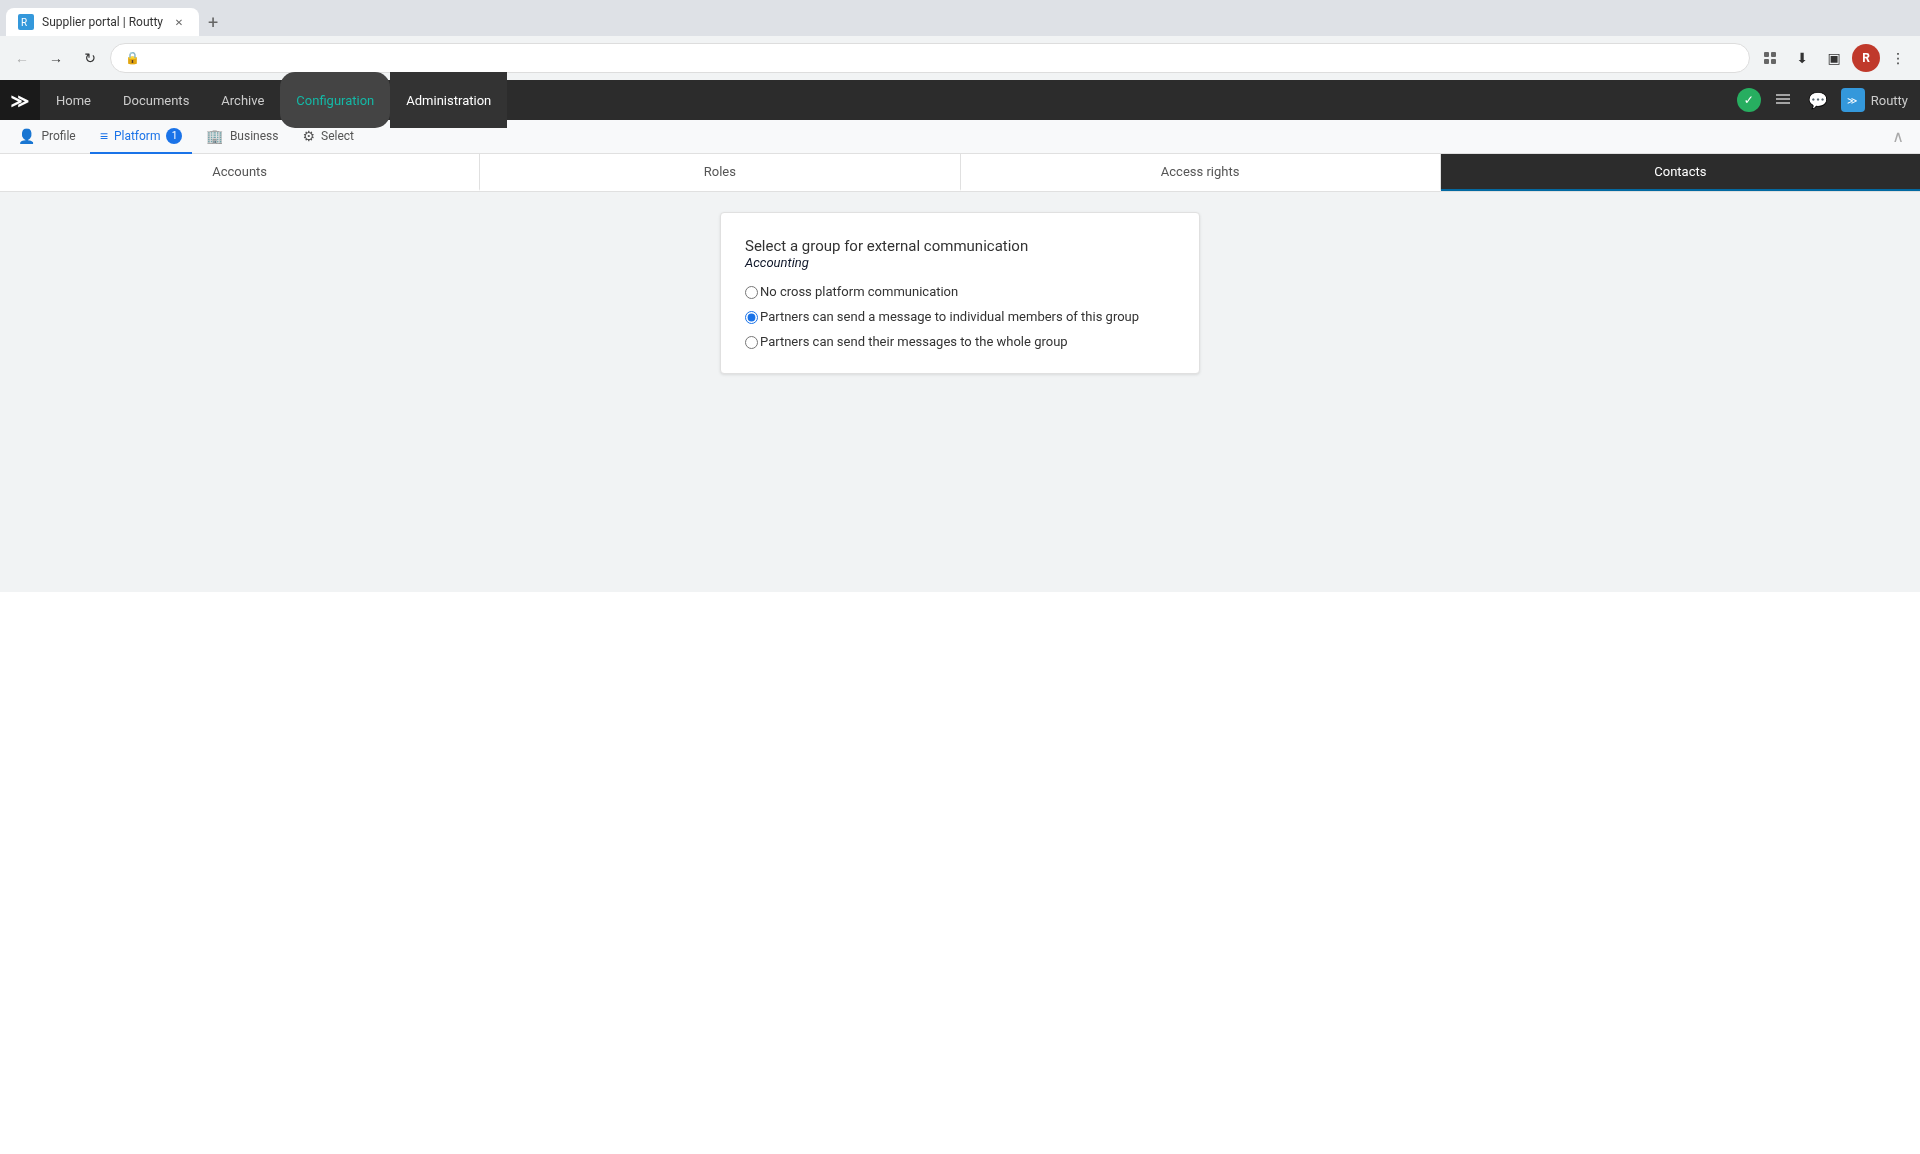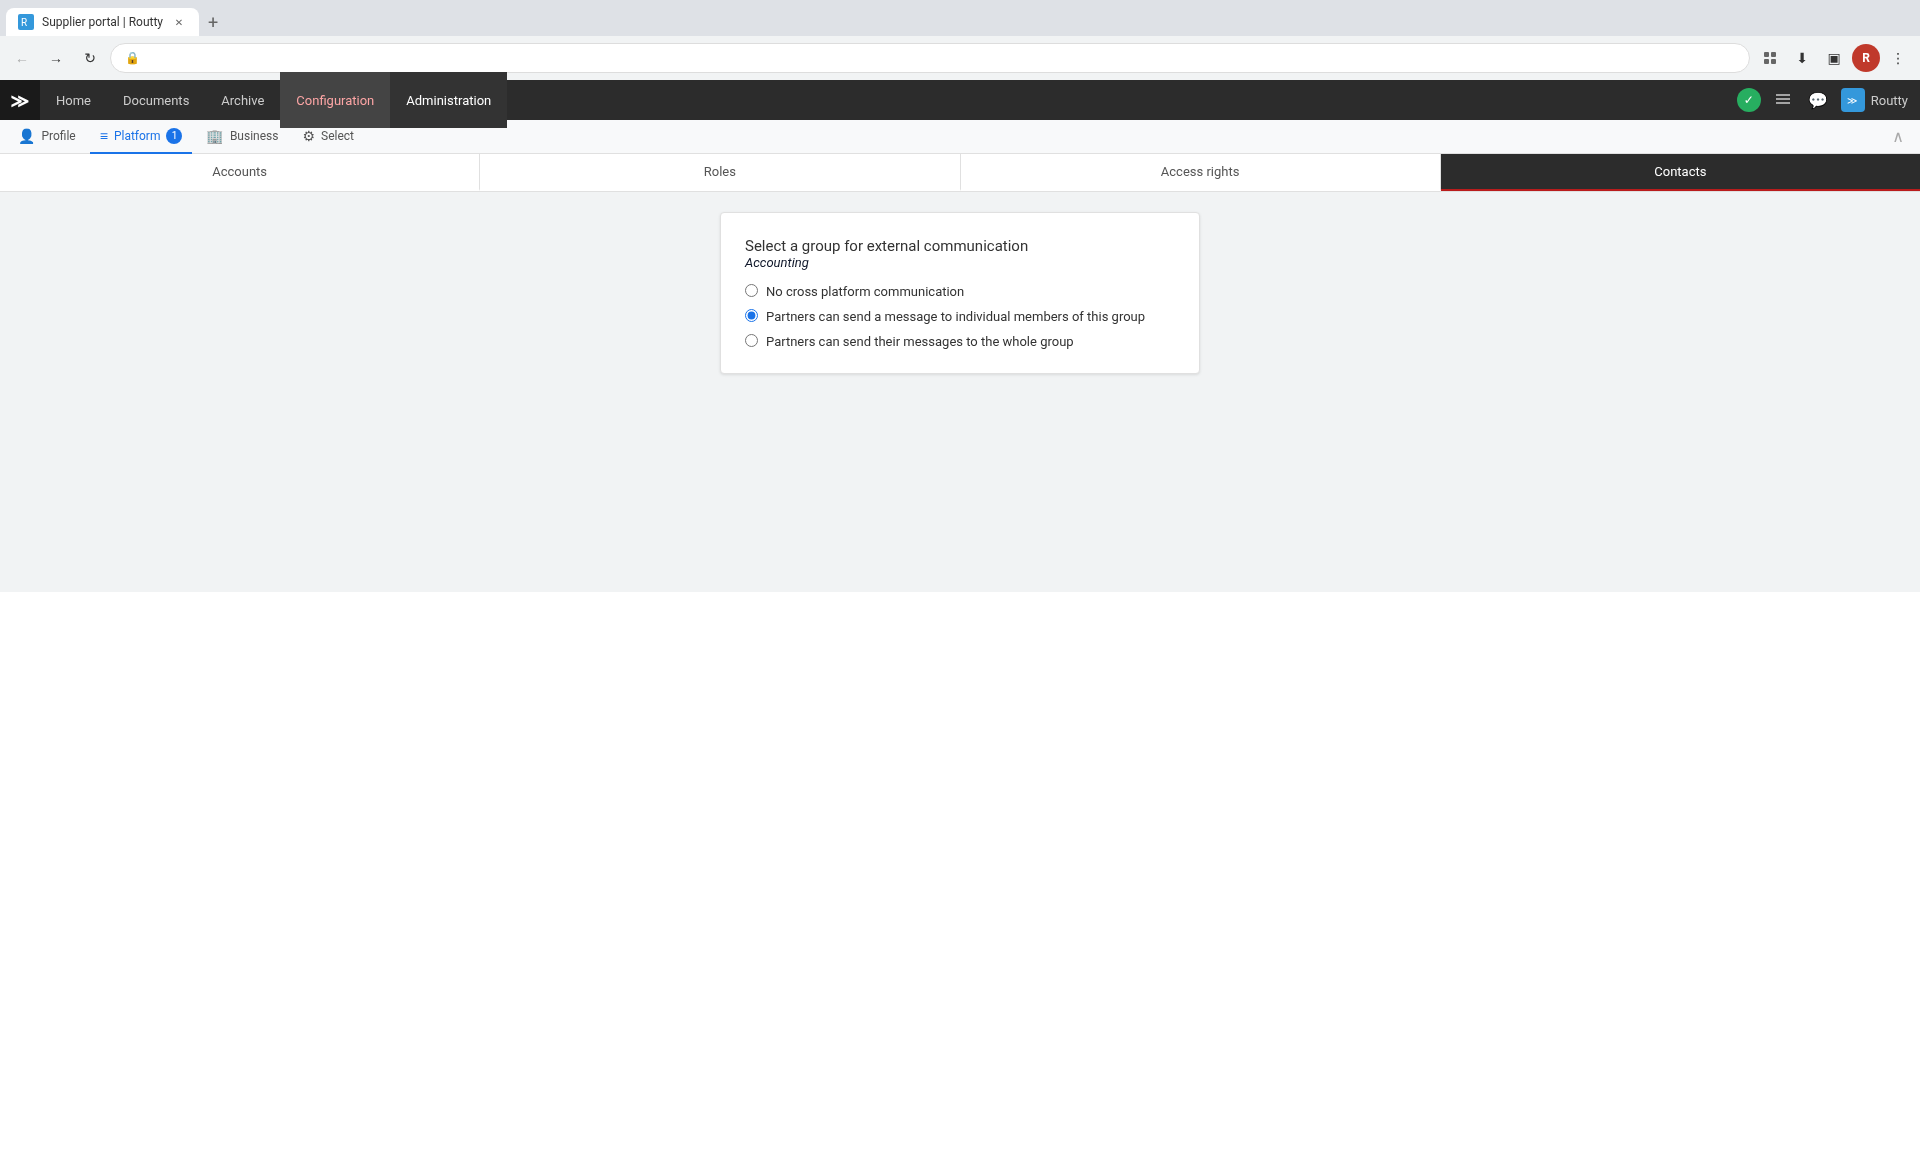--- a/index.html
+++ b/index.html
@@ -25,47 +25,47 @@
     .routty-avatar { width: 28px; height: 28px; border-radius: 50%; background: #c0392b; display: flex; align-items: center; justify-content: center; color: white; font-size: 12px; font-weight: bold; cursor: pointer; }
 
     
     .app { background: #fff; min-height: calc(100vh - 80px); }
 
     
     .top-nav { background: #2c2c2c; display: flex; align-items: center; height: 40px; padding: 0 0; }
     .top-nav-logo { width: 40px; height: 40px; background: #1a1a1a; display: flex; align-items: center; justify-content: center; color: #fff; font-size: 18px; font-weight: bold; flex-shrink: 0; }
     .top-nav-items { display: flex; align-items: center; flex: 1; }
     .top-nav-item { padding: 0 16px; height: 56px; display: flex; align-items: center; color: #ccc; font-size: 13px; cursor: pointer; }
-    .top-nav-item.active { background: #444; color: #fca5a5; }
+    .top-nav-item.active { background: #444; color: #14b8a6; border-radius: 15px; }
     .top-nav-item.highlight { background: #333; color: #fff; }
     .top-nav-right { display: flex; align-items: center; gap: 8px; margin-right: 12px; }
     .nav-status-green { width: 24px; height: 24px; border-radius: 50%; background: #27ae60; display: flex; align-items: center; justify-content: center; color: white; font-size: 12px; }
     .nav-icon-btn { width: 28px; height: 28px; display: flex; align-items: center; justify-content: center; color: #ccc; cursor: pointer; font-size: 16px; }
     .nav-user { display: flex; align-items: center; gap: 6px; color: #ccc; font-size: 13px; cursor: pointer; }
     .nav-user-avatar { width: 24px; height: 24px; background: #3498db; border-radius: 4px; display: flex; align-items: center; justify-content: center; }
 
     
     .sub-nav { background: #f8f9fa; border-bottom: 1px solid #e0e0e0; display: flex; align-items: center; height: 34px; padding: 0 8px; gap: 4px; }
     .sub-nav-item { padding: 0 10px; height: 34px; display: flex; align-items: center; gap: 6px; font-size: 12px; color: #555; cursor: pointer; border-bottom: 2px solid transparent; }
     .sub-nav-item.active { color: #1a73e8; border-bottom: 2px solid #1a73e8; }
     .sub-nav-item .icon { font-size: 14px; }
     .sub-nav-badge { background: #1a73e8; color: white; border-radius: 50%; width: 16px; height: 16px; display: flex; align-items: center; justify-content: center; font-size: 10px; }
 
     
     .main-tabs { display: flex; border-bottom: 1px solid #e0e0e0; background: #fff; align-items: flex-end; }
     .main-tab { flex: 1; padding: 10px 16px; text-align: center; font-size: 13px; color: #555; cursor: pointer; border-bottom: 2px solid transparent; border-right: 1px solid #e0e0e0; }
-    .main-tab.active { background: #2c2c2c; color: #fff; border-bottom: 2px solid #b91c1c; }
+    .main-tab.active { background: #2c2c2c; color: #fff; border-bottom: 2px solid #0369a1; }
     .main-tab:last-child { border-right: none; }
 
     
     .content { padding: 20px; background: #f1f3f4; min-height: 400px; }
     .dialog-card { background: #fff; border-radius: 4px; border: 1px solid #e0e0e0; padding: 24px; max-width: 480px; margin: 0 auto; box-shadow: 0 1px 3px rgba(0,0,0,0.1); }
     .dialog-title { font-size: 15px; color: #333; font-weight: 400; }
     .dialog-group-label { font-size: 13px; color: #0f172a; margin-bottom: 14px; font-style: italic; }
-    .radio-option { display: flex; align-items: flex-start; gap: 8px; margin-bottom: 10px; font-size: 13px; color: #333; cursor: pointer; }
+    .radio-option { display: flex; align-items: flex-end; gap: 2px; margin-bottom: 10px; font-size: 13px; color: #333; cursor: pointer; }
     .radio-option input[type="radio"] { cursor: pointer; accent-color: #1a73e8; }
     .radio-option:last-child { margin-bottom: 0; }
   </style>
 </head>
 <body>
 
 <div class="browser-chrome">
   <div class="browser-tabs">
     <div class="browser-tab active">
       <div class="browser-tab-favicon">

